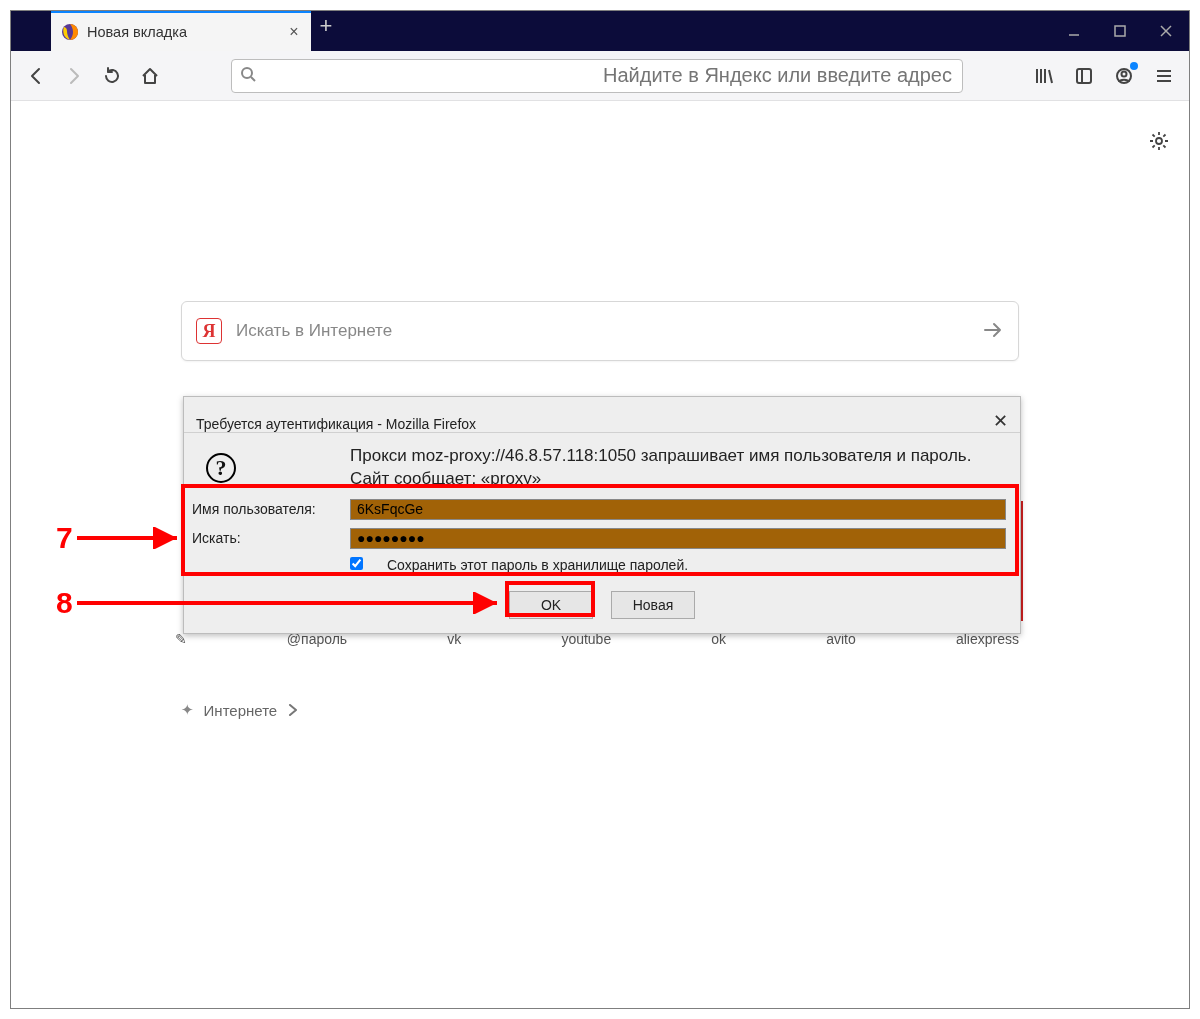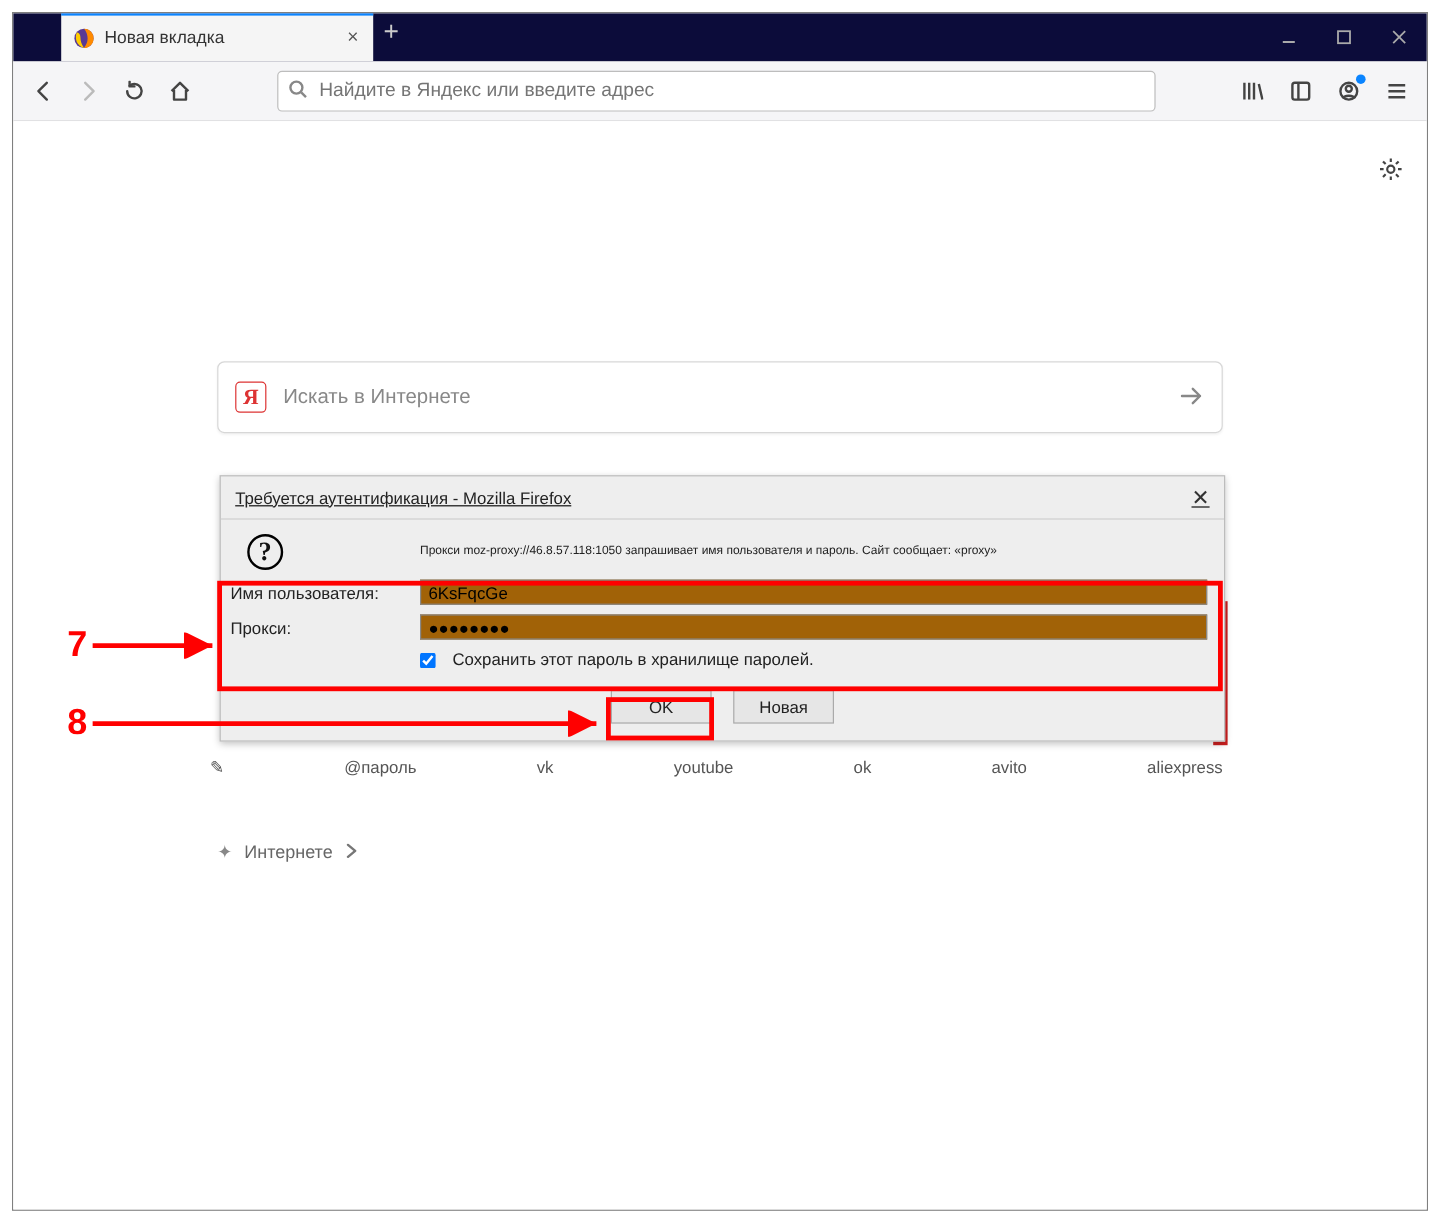--- a/index.html
+++ b/index.html
@@ -77,21 +77,21 @@
     height: 34px;
     border: 1px solid #bdbdbd;
     border-radius: 4px;
     background:#fff;
     display:flex;
     align-items:center;
     padding:0 8px;
     gap:8px;
   }
   .urlbar input {
-    border:none; outline:none; flex:1; height:100%; font-size:16px; color:#777; background:transparent;
+    border:none; outline:none; flex:1; height:100%; font-size:20px; color:#777; background:transparent;text-align:right;
   }
   .toolbar-right {
     margin-left:auto;
     display:flex; gap:6px; align-items:center;
   }
   .account-btn { position:relative; }
   .account-btn .dot { position:absolute; top:3px; right:3px; width:8px; height:8px; background:#0a84ff; border-radius:50%; }
   
   .content {
     position:absolute; left:0; right:0; top:90px; bottom:0; background:#fff;
@@ -129,49 +129,48 @@
     position:absolute;
     top:295px;
     left:172px;
     width:838px;
     background:#eee;
     border:1px solid #bcbcbc;
     box-shadow: 0 2px 6px rgba(0,0,0,.25);
     font-size:14px;
   }
   .dlg-title {
-    height:36px; display:flex; align-items:center; padding:0 12px;
+    height:36px; display:flex; align-items:flex-end; padding:0 12px;
     border-bottom:1px solid #d0d0d0;
-    text-decoration:underline;
   }
   .dlg-title .txt { flex:1; color:#222;}
   .dlg-title .close { font-size:18px; color:#333; cursor:pointer;}
   .dlg-body {
     display:grid;
     grid-template-columns: 150px 1fr;
     padding: 12px 14px 8px 8px;
     column-gap: 8px;
     row-gap: 8px;
     align-items:center;
   }
   .dlg-qicon {
     grid-row: 1 / span 1; grid-column:1;
     width:30px;height:30px; border:2.5px solid #000; border-radius:50%;
     display:flex;align-items:center;justify-content:center; font-family:Georgia,serif;
     font-size:22px; font-weight:bold;
     margin-left:14px;
   }
-  .dlg-msg { grid-column:2; line-height:1.35; color:#222; font-size:10px;}
+  .dlg-msg { grid-column:2; line-height:1.35; color:#222; font-size:17px;}
   .dlg-row-label { grid-column:1; text-align:left; padding-right:4px; font-size:14px; color:#222;}
   .dlg-row-input { grid-column:2; }
   .dlg-row-input input {
     width:100%; height:21px; border:1px solid #888; padding:0 6px; font-size:14px; outline:none;
     background:#a16207;
   }
-  .dlg-check { display:flex; align-items:flex-end; gap:14px; font-size:14px; color:#222;}
+  .dlg-check { display:flex; align-items:flex-start; gap:24px; font-size:14px; color:#222;}
   .dlg-check input { margin:0; }
   .dlg-btns {
     display:flex; justify-content:center; gap:18px;
     padding: 10px 0 14px 0;
   }
   .dlg-btn {
     min-width:84px; height:28px; border:1px solid #aaa; background:#e6e6e6;
     display:flex; align-items:center; justify-content:center; cursor:pointer;
     font-size:14px; color:#222;
   }
@@ -340,21 +339,21 @@
       </div>
       <div class="dlg-body">
         <div class="dlg-qicon">?</div>
         <div class="dlg-msg">Прокси moz-proxy://46.8.57.118:1050 запрашивает имя пользователя и пароль. Сайт сообщает: «proxy»</div>
 
         <div class="dlg-row-label">Имя пользователя:</div>
         <div class="dlg-row-input">
           <input type="text" value="6KsFqcGe" style="">
         </div>
 
-        <div class="dlg-row-label">Прокси:</div>
+        <div class="dlg-row-label">Искать:</div>
         <div class="dlg-row-input">
           <input type="text" value="●●●●●●●●" style="">
         </div>
 
         <div></div>
         <label class="dlg-check">
           <input type="checkbox" checked="" style="">
           <span>Сохранить этот пароль в хранилище паролей.</span>
         </label>
       </div>

